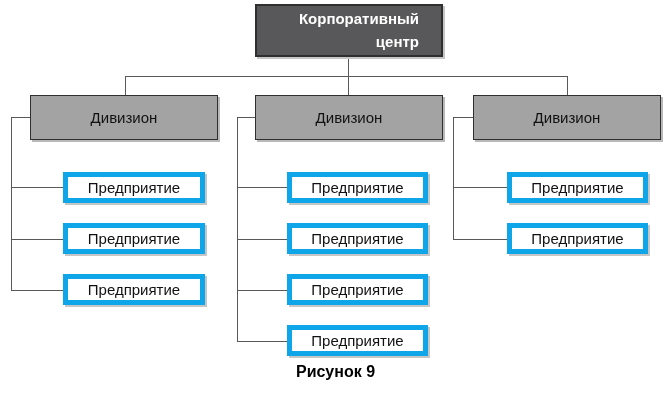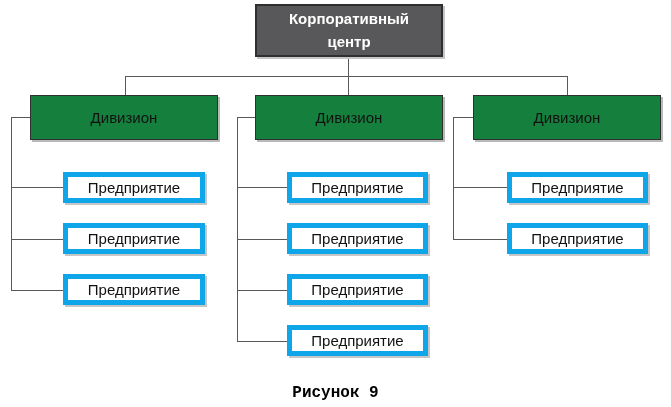--- a/index.html
+++ b/index.html
@@ -9,35 +9,36 @@
   }
   .node{
     position:absolute;box-sizing:border-box;display:flex;
     align-items:center;justify-content:center;text-align:center;
     color:#111;
   }
   .root{
     background:#58585a;color:#ffffff;font-weight:bold;font-size:15px;
     line-height:1.5;border:2px solid #2f2f2f;box-shadow:2px 2px 0 #c6c6c6;
     padding:0 22px;
+    text-align:right;
   }
   .division{
-    background:#15803d;border:1.5px solid #2f2f2f;font-size:15px;
+    background:#a3a3a3;border:1.5px solid #2f2f2f;font-size:15px;
     box-shadow:2px 2px 0 #b9b9b9;
   }
   .enterprise{
     background:#ffffff;border:5px solid #0ea5e9;font-size:15px;
     box-shadow:2px 2px 0 #c6c6c6;
   }
   .line{position:absolute;background:#595959;}
   .hline{height:1px;}
   .vline{width:1px;}
   .caption{
-    position:absolute;left:0;top:384px;width:671px;text-align:center;
-    font-weight:bold;font-size:16px;color:#000;font-family:Liberation Mono, monospace;
+    position:absolute;left:0;top:363px;width:671px;text-align:center;
+    font-weight:bold;font-size:16px;color:#000;
   }
 </style>
 </head>
 <body>
 
 <div class="canvas">
 
   <div class="line vline" style="left:348px;top:57px;height:38px;"></div>
   <div class="line hline" style="left:125px;top:76px;width:443px;"></div>
   <div class="line vline" style="left:125px;top:76px;height:19px;"></div>

